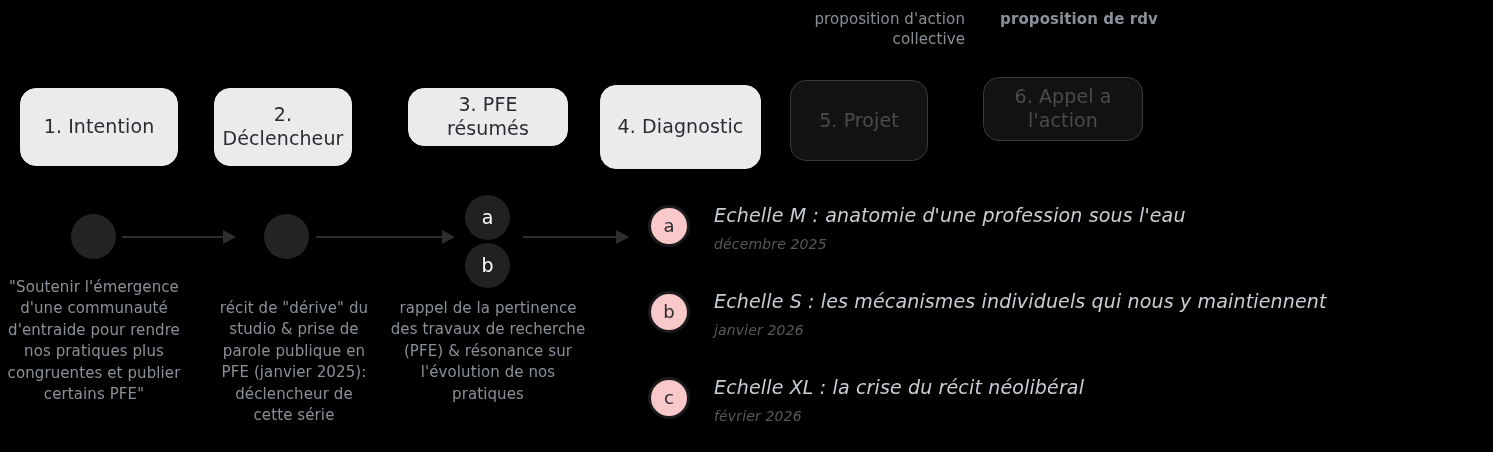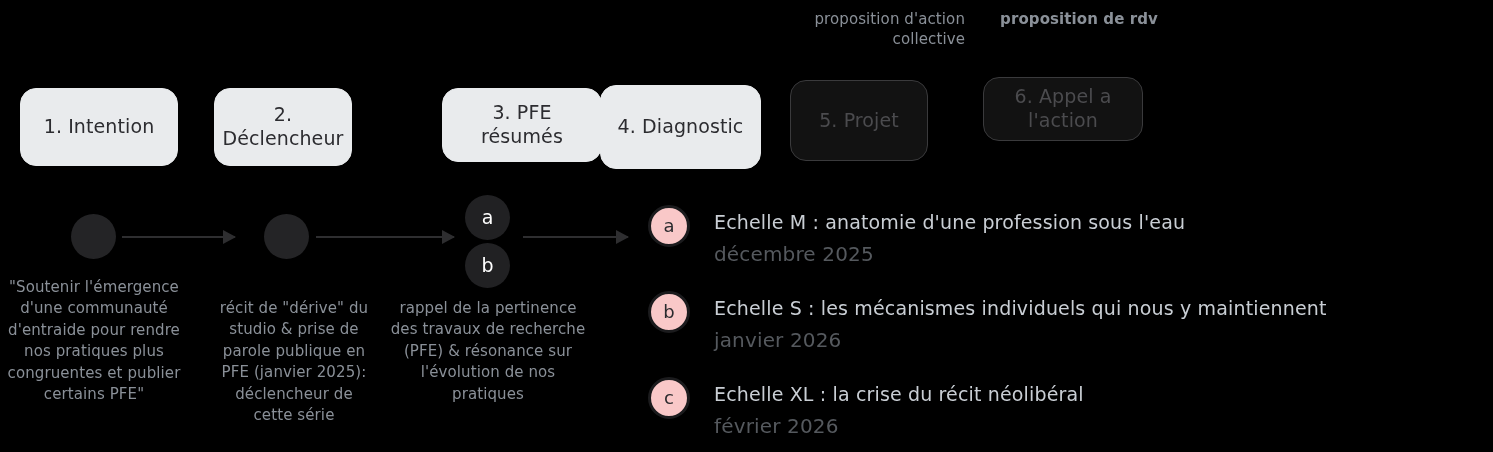--- a/index.html
+++ b/index.html
@@ -130,51 +130,52 @@
     color: #2b2b2e;
     display: flex;
     align-items: center;
     justify-content: center;
     font-size: 18px;
     line-height: 1;
   }
   .episode-text {
     position: absolute;
     left: 66px;
-    top: 7px;
+    top: 0;
+    font-style: italic;
   }
   .episode-title {
     color: #c9ced4;
     font-size: 19px;
     line-height: 1.15;
     letter-spacing: 0.15px;
     white-space: nowrap;
   }
   .episode-date {
     margin-top: 9px;
     color: #55595e;
-    font-size: 20px;
+    font-size: 14px;
     line-height: 1.15;
     letter-spacing: 0.15px;
     white-space: nowrap;
   }
 </style>
 </head>
 <body>
 
 <div class="canvas">
 
   <div class="note-label" style="left:797px; top:10px; width:168px;">proposition d'action collective</div>
   <div class="note-label" style="left:980px; top:10px; width:178px;font-weight:bold;">proposition de rdv</div>
 
   <div class="step-box active" style="left:20px; top:88px; width:158px; height:78px;text-align:center;">1. Intention</div>
 
   <div class="step-box active" style="left:214px; top:88px; width:138px; height:78px;">2. Déclencheur</div>
 
-  <div class="step-box active" style="left:408px; top:88px; width:160px; height:74px;margin-left:34px;">3. PFE résumés</div>
+  <div class="step-box active" style="left:408px; top:88px; width:160px; height:58px;">3. PFE résumés</div>
 
   <div class="step-box active" style="left:600px; top:85px; width:161px; height:84px;">4. Diagnostic</div>
 
   <div class="step-box inactive" style="left:790px; top:80px; width:138px; height:81px;">5. Projet</div>
 
   <div class="step-box inactive" style="left:983px; top:77px; width:160px; height:64px;">6. Appel a l'action</div>
 
   <div class="node-dot" style="left:71px; top:214px;"></div>
 
   <div class="arrow" style="left:122px; top:236px; width:113px;"></div>

